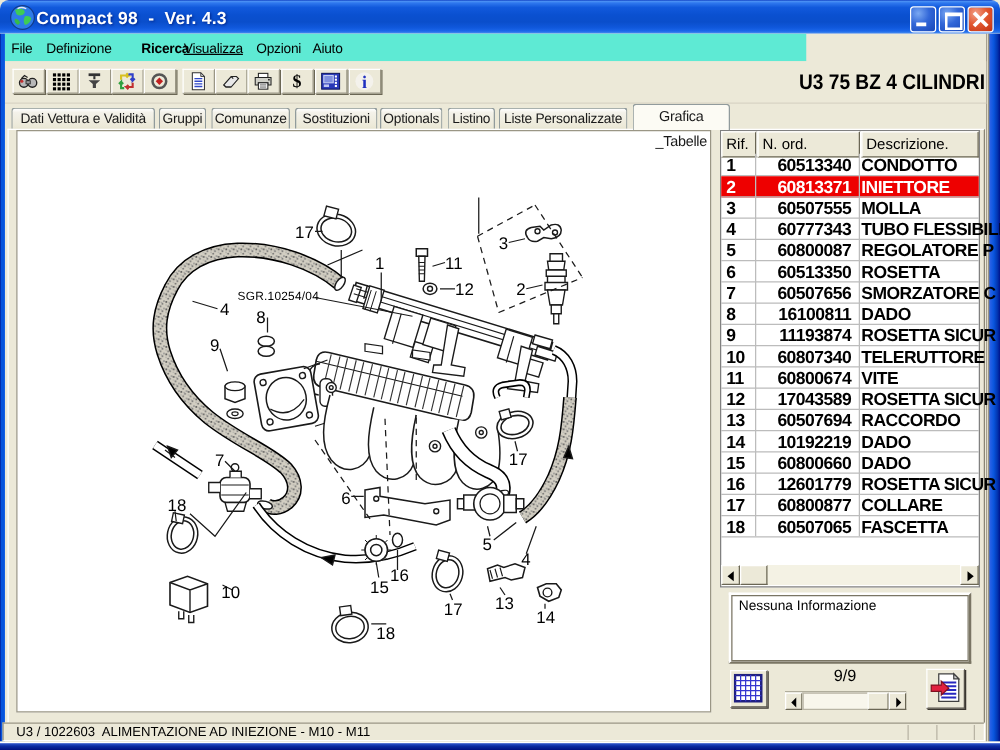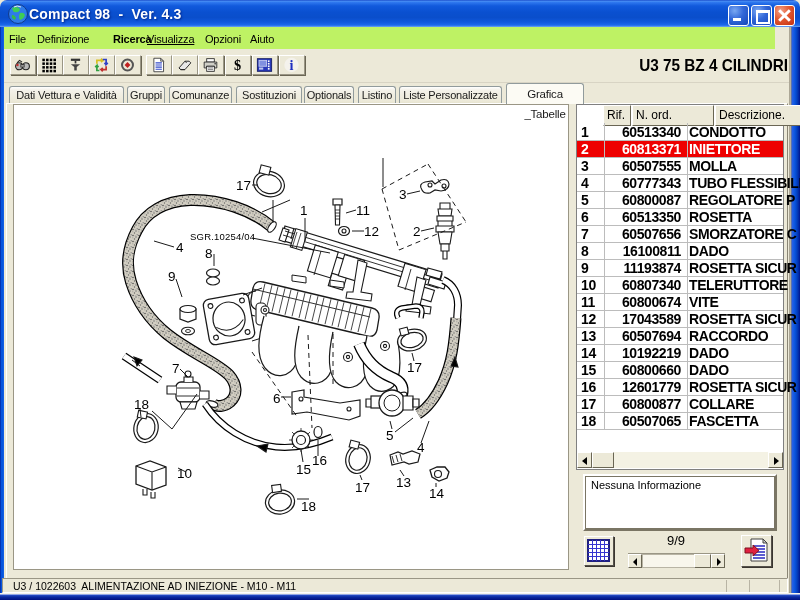--- a/index.html
+++ b/index.html
@@ -16,37 +16,37 @@
 .wbtn{top:5px;width:21px;height:21px;border-radius:3px;border:1px solid #fff;box-sizing:border-box;}
 #btn-min{left:728px;background:radial-gradient(circle at 30% 25%,#7AA8F2 0%,#3267D8 45%,#1747B8 100%);}
 #btn-max{left:751px;background:radial-gradient(circle at 30% 25%,#7AA8F2 0%,#3267D8 45%,#1747B8 100%);}
 #btn-close{left:774px;background:radial-gradient(circle at 30% 25%,#F2A088 0%,#E25830 45%,#C23010 100%);}
 #btn-min::after{content:"";position:absolute;left:4px;top:12px;width:8px;height:3px;background:#fff;}
 #btn-max::after{content:"";position:absolute;left:4px;top:4px;width:10px;height:9px;border:2px solid #fff;border-top-width:3px;}
 #btn-close::before,#btn-close::after{content:"";position:absolute;left:2px;top:8px;width:15px;height:3px;background:#fff;}
 #btn-close::before{transform:rotate(45deg);}
 #btn-close::after{transform:rotate(-45deg);}
 
-#menubar{left:4px;top:27px;width:771px;height:22px;background:#bef264;}
+#menubar{left:4px;top:27px;width:641px;height:22px;background:#5eead4;}
 .mitem{position:absolute;top:6px;font-size:11px;letter-spacing:-0.2px;color:#000;}
 
 #toolbar{left:4px;top:49px;width:785px;height:33px;background:#ECE9D8;border-bottom:1px solid #d8d4c4;}
 .tbtn{position:absolute;top:6px;width:26px;height:20px;background:#ECE9D8;border:1px solid;border-color:#fff #9a9685 #9a9685 #fff;box-shadow:1px 1px 0 #6a6654;box-sizing:border-box;overflow:hidden;}
 .tbtn svg{position:absolute;left:3px;top:1px;width:17px;height:16px;}
 #u3-label{left:560px;top:56px;width:228px;height:18px;font-size:17px;font-weight:bold;color:#000;text-align:right;transform:scaleX(0.9);transform-origin:right center;white-space:nowrap;}
 
 #tabrow{left:4px;top:83px;width:785px;height:21px;}
 .tab{position:absolute;top:3px;height:18px;background:linear-gradient(180deg,#fff 0,#f4f2ea 3px,#ece9d8 14px,#e2dfca 18px);border:1px solid #919B9C;border-bottom:none;border-radius:3px 3px 0 0;font-size:11px;color:#1a1a1a;text-align:center;line-height:17px;box-sizing:border-box;letter-spacing:-0.2px;}
 .tab.active{top:0;height:21px;background:#FCFBF4;z-index:5;font-size:11.5px;line-height:20px;}
 
 #contentbox{left:6px;top:103px;width:782px;height:477px;border:1px solid;border-color:#fff #8a8574 #8a8574 #fff;background:#ECE9D8;box-sizing:border-box;}
 #diagram{left:13px;top:104px;width:556px;height:466px;background:#fff;border:1px solid #9a9685;box-sizing:border-box;}
 
 #grid{left:576px;top:104px;width:208px;height:366px;background:#fff;border:1px solid #808080;box-sizing:border-box;}
-.hcell{position:absolute;top:0;height:19px;background:#ECE9D8;border:1px solid;border-color:#fff #6a6654 #6a6654 #fff;box-sizing:border-box;font-size:12px;color:#000;padding:2px 0 17px 3px;margin-left:26px;}
+.hcell{position:absolute;top:0;height:19px;background:#ECE9D8;border:1px solid;border-color:#fff #6a6654 #6a6654 #fff;box-sizing:border-box;font-size:12px;color:#000;padding:2px 0 17px 3px;}
 .row{position:absolute;width:206px;height:17px;border-bottom:1px solid #bcbcbc;box-sizing:border-box;font-weight:bold;font-size:14px;color:#000;letter-spacing:-0.4px;}
 .row .c1{position:absolute;left:4px;top:0px;}
 .row .c2{position:absolute;left:28px;width:76px;text-align:right;top:0px;}
 .row .c3{position:absolute;left:112px;top:0px;white-space:nowrap;}
 .row.red{background:#EE0000;color:#fff;}
 .colline1{left:604px;top:123px;width:1px;height:306px;background:#bcbcbc;}
 .colline2{left:687px;top:123px;width:1px;height:306px;background:#bcbcbc;}
 
 #hsb{left:577px;top:452px;width:206px;height:16px;background:#F4F2E4;}
 .sbtn{position:absolute;width:15px;height:16px;background:#ECE9D8;border:1px solid;border-color:#fff #6a6654 #6a6654 #fff;box-sizing:border-box;color:#000;}

